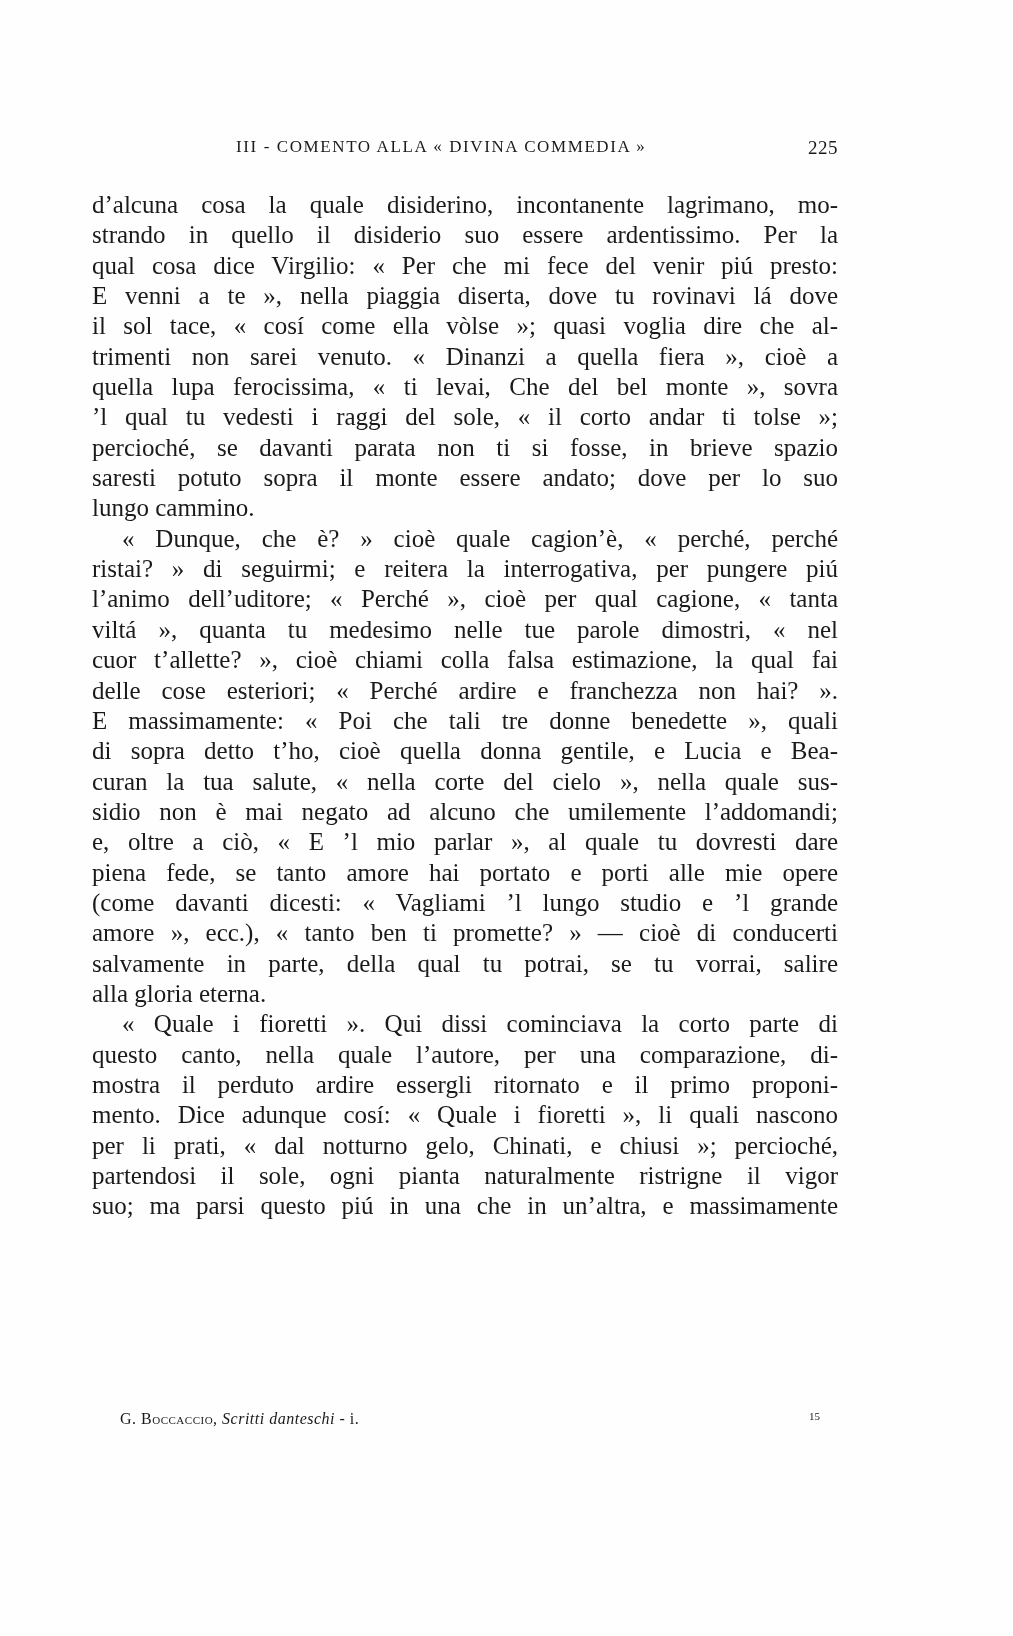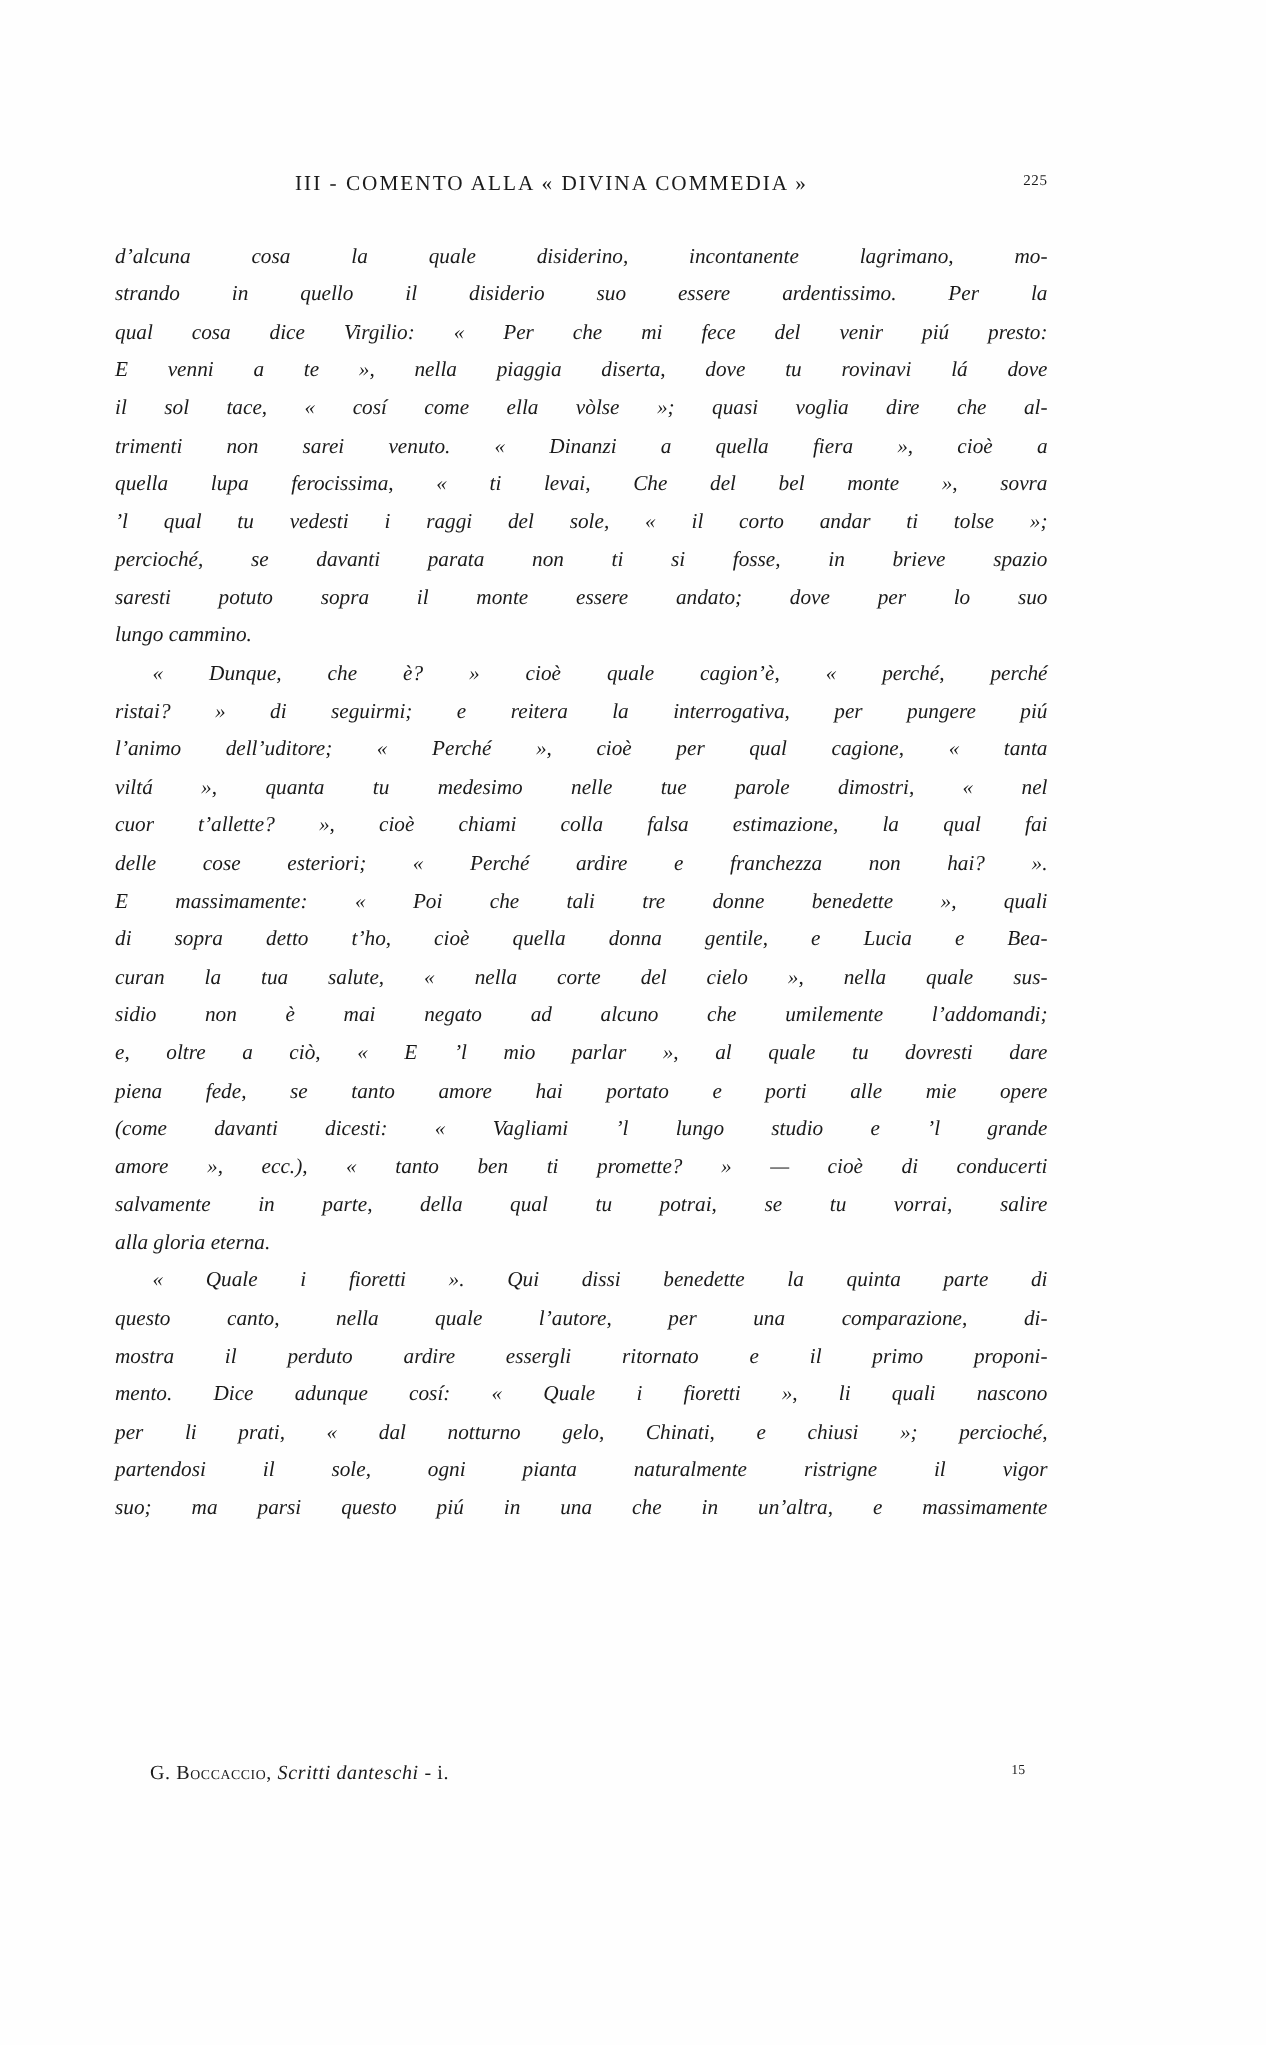--- a/index.html
+++ b/index.html
@@ -34,39 +34,38 @@
     .running-head .title {
       position: absolute;
       left: 144px;
       top: 0;
       white-space: nowrap;
     }
     .running-head .folio {
       position: absolute;
       right: 0;
       top: 0;
-      font-size: 12px;
+      font-size: 19px;
       letter-spacing: 0.5px;
     }
     .body-text {
       position: absolute;
       top: 190px;
       left: 92px;
       width: 746px;
     }
     .line {
       display: block;
       height: 30.35px;
       line-height: 30.35px;
-      font-size: 17px;
+      font-size: 25px;
       white-space: nowrap;
       text-align: justify;
       text-align-last: justify;
       overflow: visible;
-      font-style: italic;
     }
     .line.last {
       text-align-last: left;
     }
     .line.indent {
       padding-left: 30px;
     }
     .footer {
       position: absolute;
       top: 1410px;
@@ -126,21 +125,21 @@
       <div class="line">E massimamente: « Poi che tali tre donne benedette », quali</div>
       <div class="line">di sopra detto t’ho, cioè quella donna gentile, e Lucia e Bea-</div>
       <div class="line">curan la tua salute, « nella corte del cielo », nella quale sus-</div>
       <div class="line">sidio non è mai negato ad alcuno che umilemente l’addomandi;</div>
       <div class="line">e, oltre a ciò, « E ’l mio parlar », al quale tu dovresti dare</div>
       <div class="line">piena fede, se tanto amore hai portato e porti alle mie opere</div>
       <div class="line">(come davanti dicesti: « Vagliami ’l lungo studio e ’l grande</div>
       <div class="line">amore », ecc.), « tanto ben ti promette? » — cioè di conducerti</div>
       <div class="line">salvamente in parte, della qual tu potrai, se tu vorrai, salire</div>
       <div class="line last">alla gloria eterna.</div>
-      <div class="line indent">« Quale i fioretti ». Qui dissi benedette la quinta parte di</div>
+      <div class="line indent">« Quale i fioretti ». Qui dissi cominciava la corto parte di</div>
       <div class="line">questo canto, nella quale l’autore, per una comparazione, di-</div>
       <div class="line">mostra il perduto ardire essergli ritornato e il primo proponi-</div>
       <div class="line">mento. Dice adunque cosí: « Quale i fioretti », li quali nascono</div>
       <div class="line">per li prati, « dal notturno gelo, Chinati, e chiusi »; percioché,</div>
       <div class="line">partendosi il sole, ogni pianta naturalmente ristrigne il vigor</div>
       <div class="line">suo; ma parsi questo piú in una che in un’altra, e massimamente</div>
     </div>
 
   <div class="footer">
     <span class="sig">

